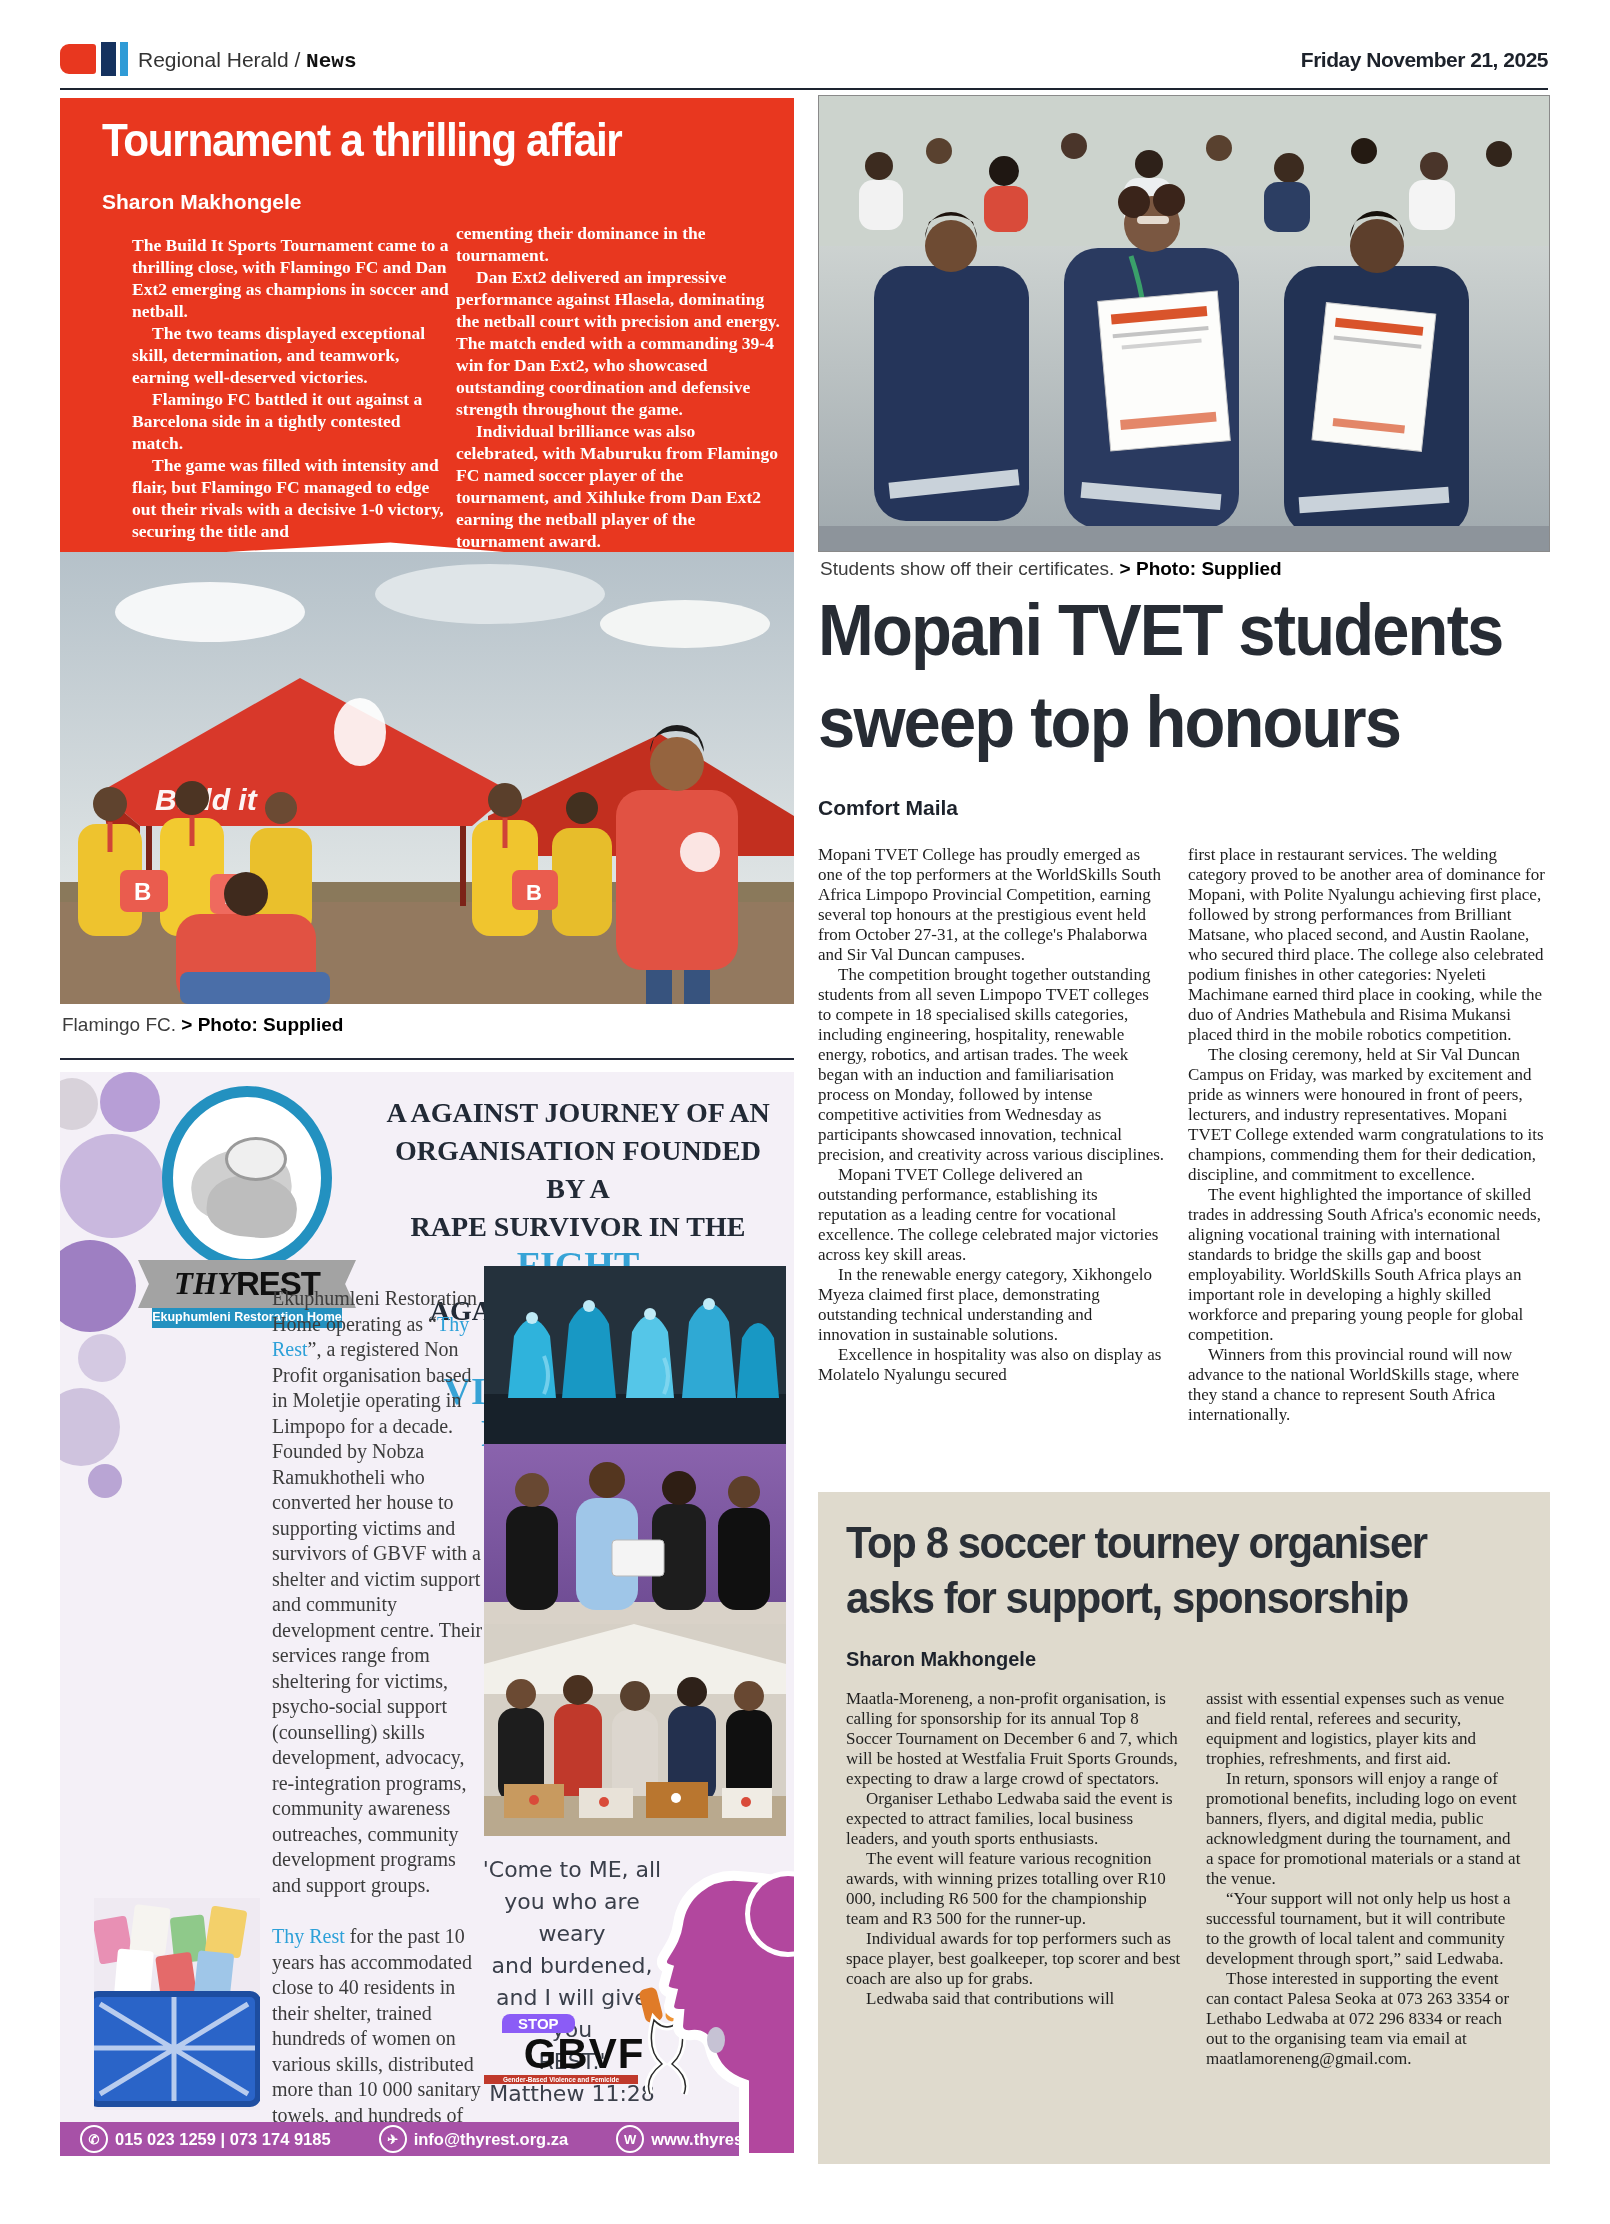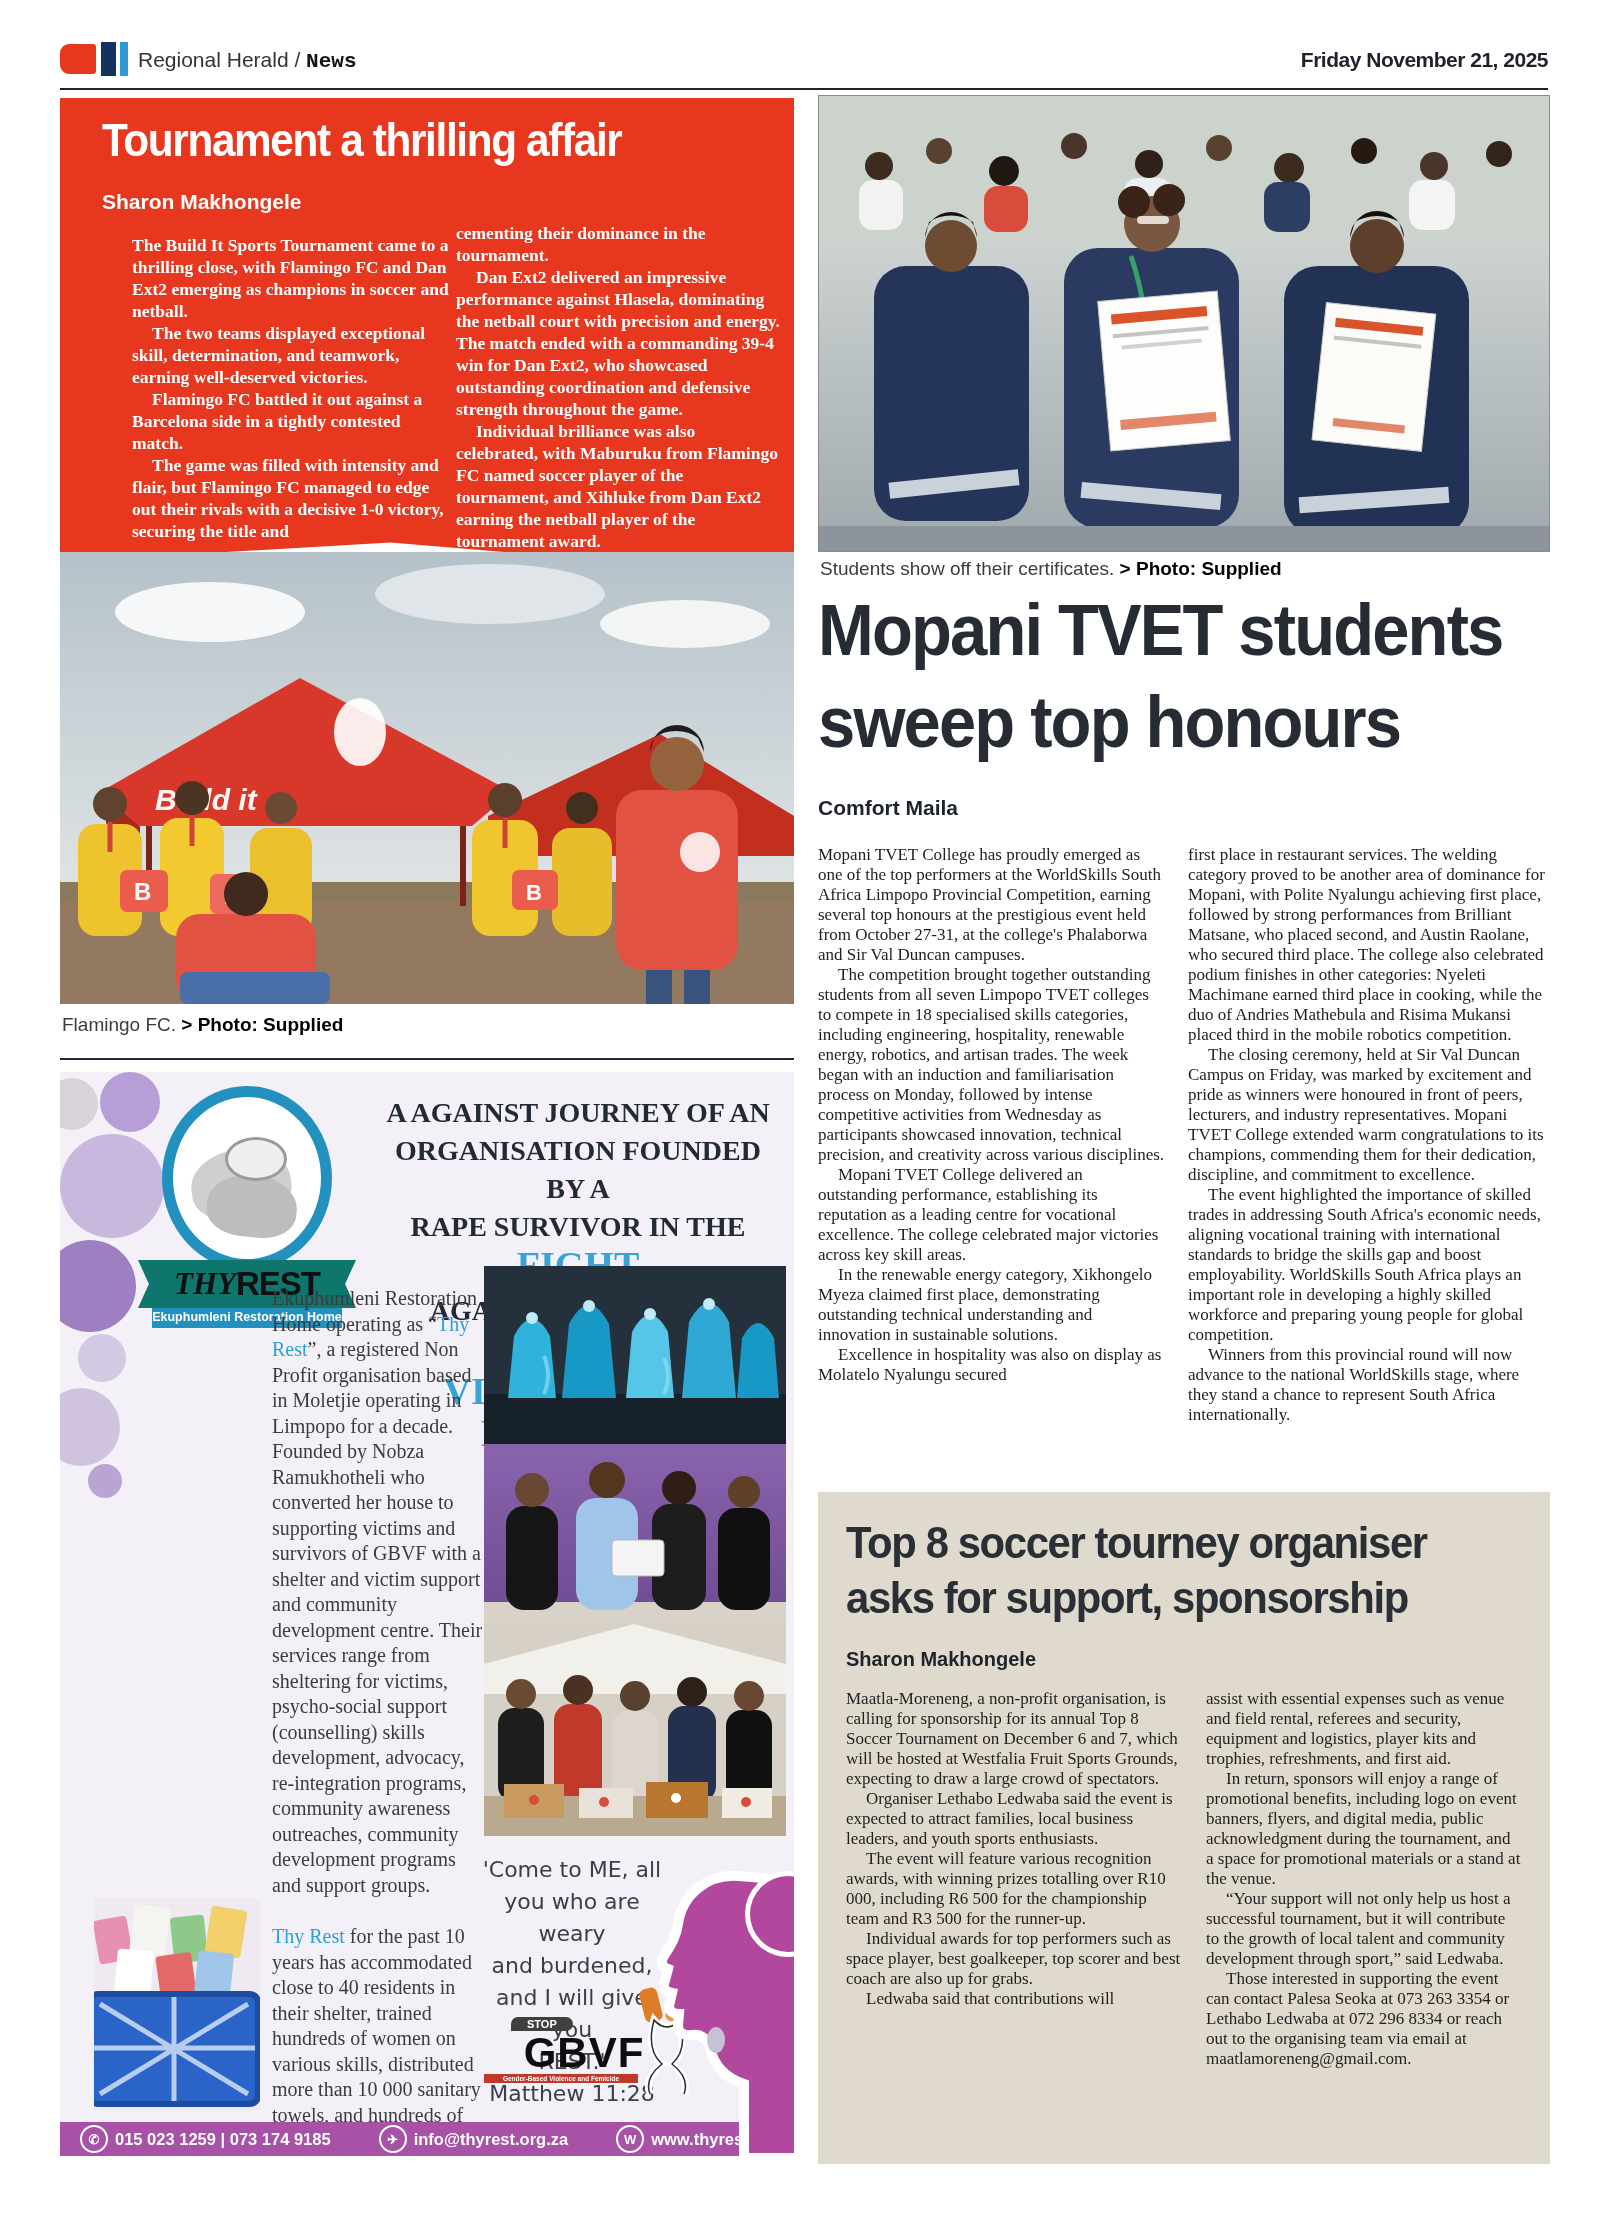--- a/index.html
+++ b/index.html
@@ -62,21 +62,21 @@
   #advert{left:60px;top:1072px;width:734px;height:1084px;background:#f4f0f7;overflow:hidden;}
   .circ{position:absolute;border-radius:50%;}
   #adv-logo{left:78px;top:14px;width:218px;text-align:center;}
   #adv-oval{width:148px;height:162px;margin:0 auto;border:11px solid #2391c0;border-radius:50%;
         background:#fff;position:relative;overflow:hidden;}
   .hand{position:absolute;background:#cfcfcf;border-radius:50% 50% 40% 40%;}
   #hand1{left:18px;top:52px;width:100px;height:70px;transform:rotate(-8deg);}
   #hand2{left:34px;top:78px;width:90px;height:62px;background:#bdbdbd;transform:rotate(6deg);}
   #baby{position:absolute;left:52px;top:40px;width:56px;height:38px;background:#efefef;
         border:3px solid #9a9a9a;border-radius:50%;}
-  #adv-ribbon{margin-top:-10px;position:relative;background:#0f766e;height:48px;
+  #adv-ribbon{margin-top:-10px;position:relative;background:#a3a3a3;height:48px;
         clip-path:polygon(0 0,100% 0,95% 50%,100% 100%,0 100%,5% 50%);
         display:flex;align-items:center;justify-content:center;}
   #adv-ribbon .thy{font-family:"Liberation Serif",serif;font-style:italic;font-weight:bold;
         font-size:31px;color:#101010;}
   #adv-ribbon .rest{font-weight:bold;font-size:33px;color:#101010;letter-spacing:-1px;}
   #adv-ribbon-sub{background:#2391c0;margin:0 14px;padding:2px 0 4px;color:#fff;
         font-weight:bold;font-size:12.5px;}
   #adv-headline{left:316px;top:22px;width:404px;text-align:center;
         font-family:"Liberation Serif",serif;font-weight:bold;font-size:28px;line-height:38px;color:#222a36;}
   .c-b{color:#37a3d6;font-size:38px;letter-spacing:0;}
@@ -87,22 +87,22 @@
   #adv-text p + p{margin-top:26px;}
   .c-t{color:#2da0d8;}
   #crate-float{float:left;width:172px;height:212px;margin:612px 12px 0 -6px;}
   .adv-img{position:absolute;left:424px;width:302px;}
   #adv-img1{top:194px;height:178px;}
   #adv-img2{top:372px;height:180px;}
   #adv-img3{top:552px;height:212px;}
   #adv-quote{left:414px;top:782px;width:196px;text-align:center;
         font-family:"DejaVu Sans",sans-serif;font-size:22px;line-height:32px;color:#3a3f4a;}
   #gbvf{left:424px;top:942px;width:200px;}
-  #gbvf-stop{display:inline-block;background:#404040;color:#fff;font-weight:bold;font-size:11px;
-        padding:1px 16px;border-radius:8px 8px 8px 0;margin-left:27px;}
+  #gbvf-stop{display:inline-block;background:#8b5cf6;color:#fff;font-weight:bold;font-size:15px;
+        padding:1px 16px;border-radius:8px 8px 8px 0;margin-left:18px;}
   #gbvf-acronym{font-weight:bold;font-size:42px;letter-spacing:1px;color:#0e0e0e;line-height:1;text-align:center;}
   #gbvf-tag{background:#c0392b;color:#fff;font-size:6.5px;font-weight:bold;text-align:center;
         padding:1px 2px;width:150px;}
   #gbvf-ribbon{position:absolute;left:148px;top:-28px;}
   #silhouette{left:560px;top:796px;width:240px;height:290px;z-index:5;}
   #adv-contact{left:0;bottom:0;width:734px;height:34px;background:#a751a7;z-index:4;
         display:flex;align-items:center;color:#fff;font-weight:bold;font-size:16.5px;}
   .cb-item{display:flex;align-items:center;margin-left:20px;white-space:nowrap;}
   .cb-ic{width:24px;height:24px;border:2px solid #fff;border-radius:50%;display:flex;
         align-items:center;justify-content:center;font-size:13px;margin-right:7px;flex:0 0 auto;}

